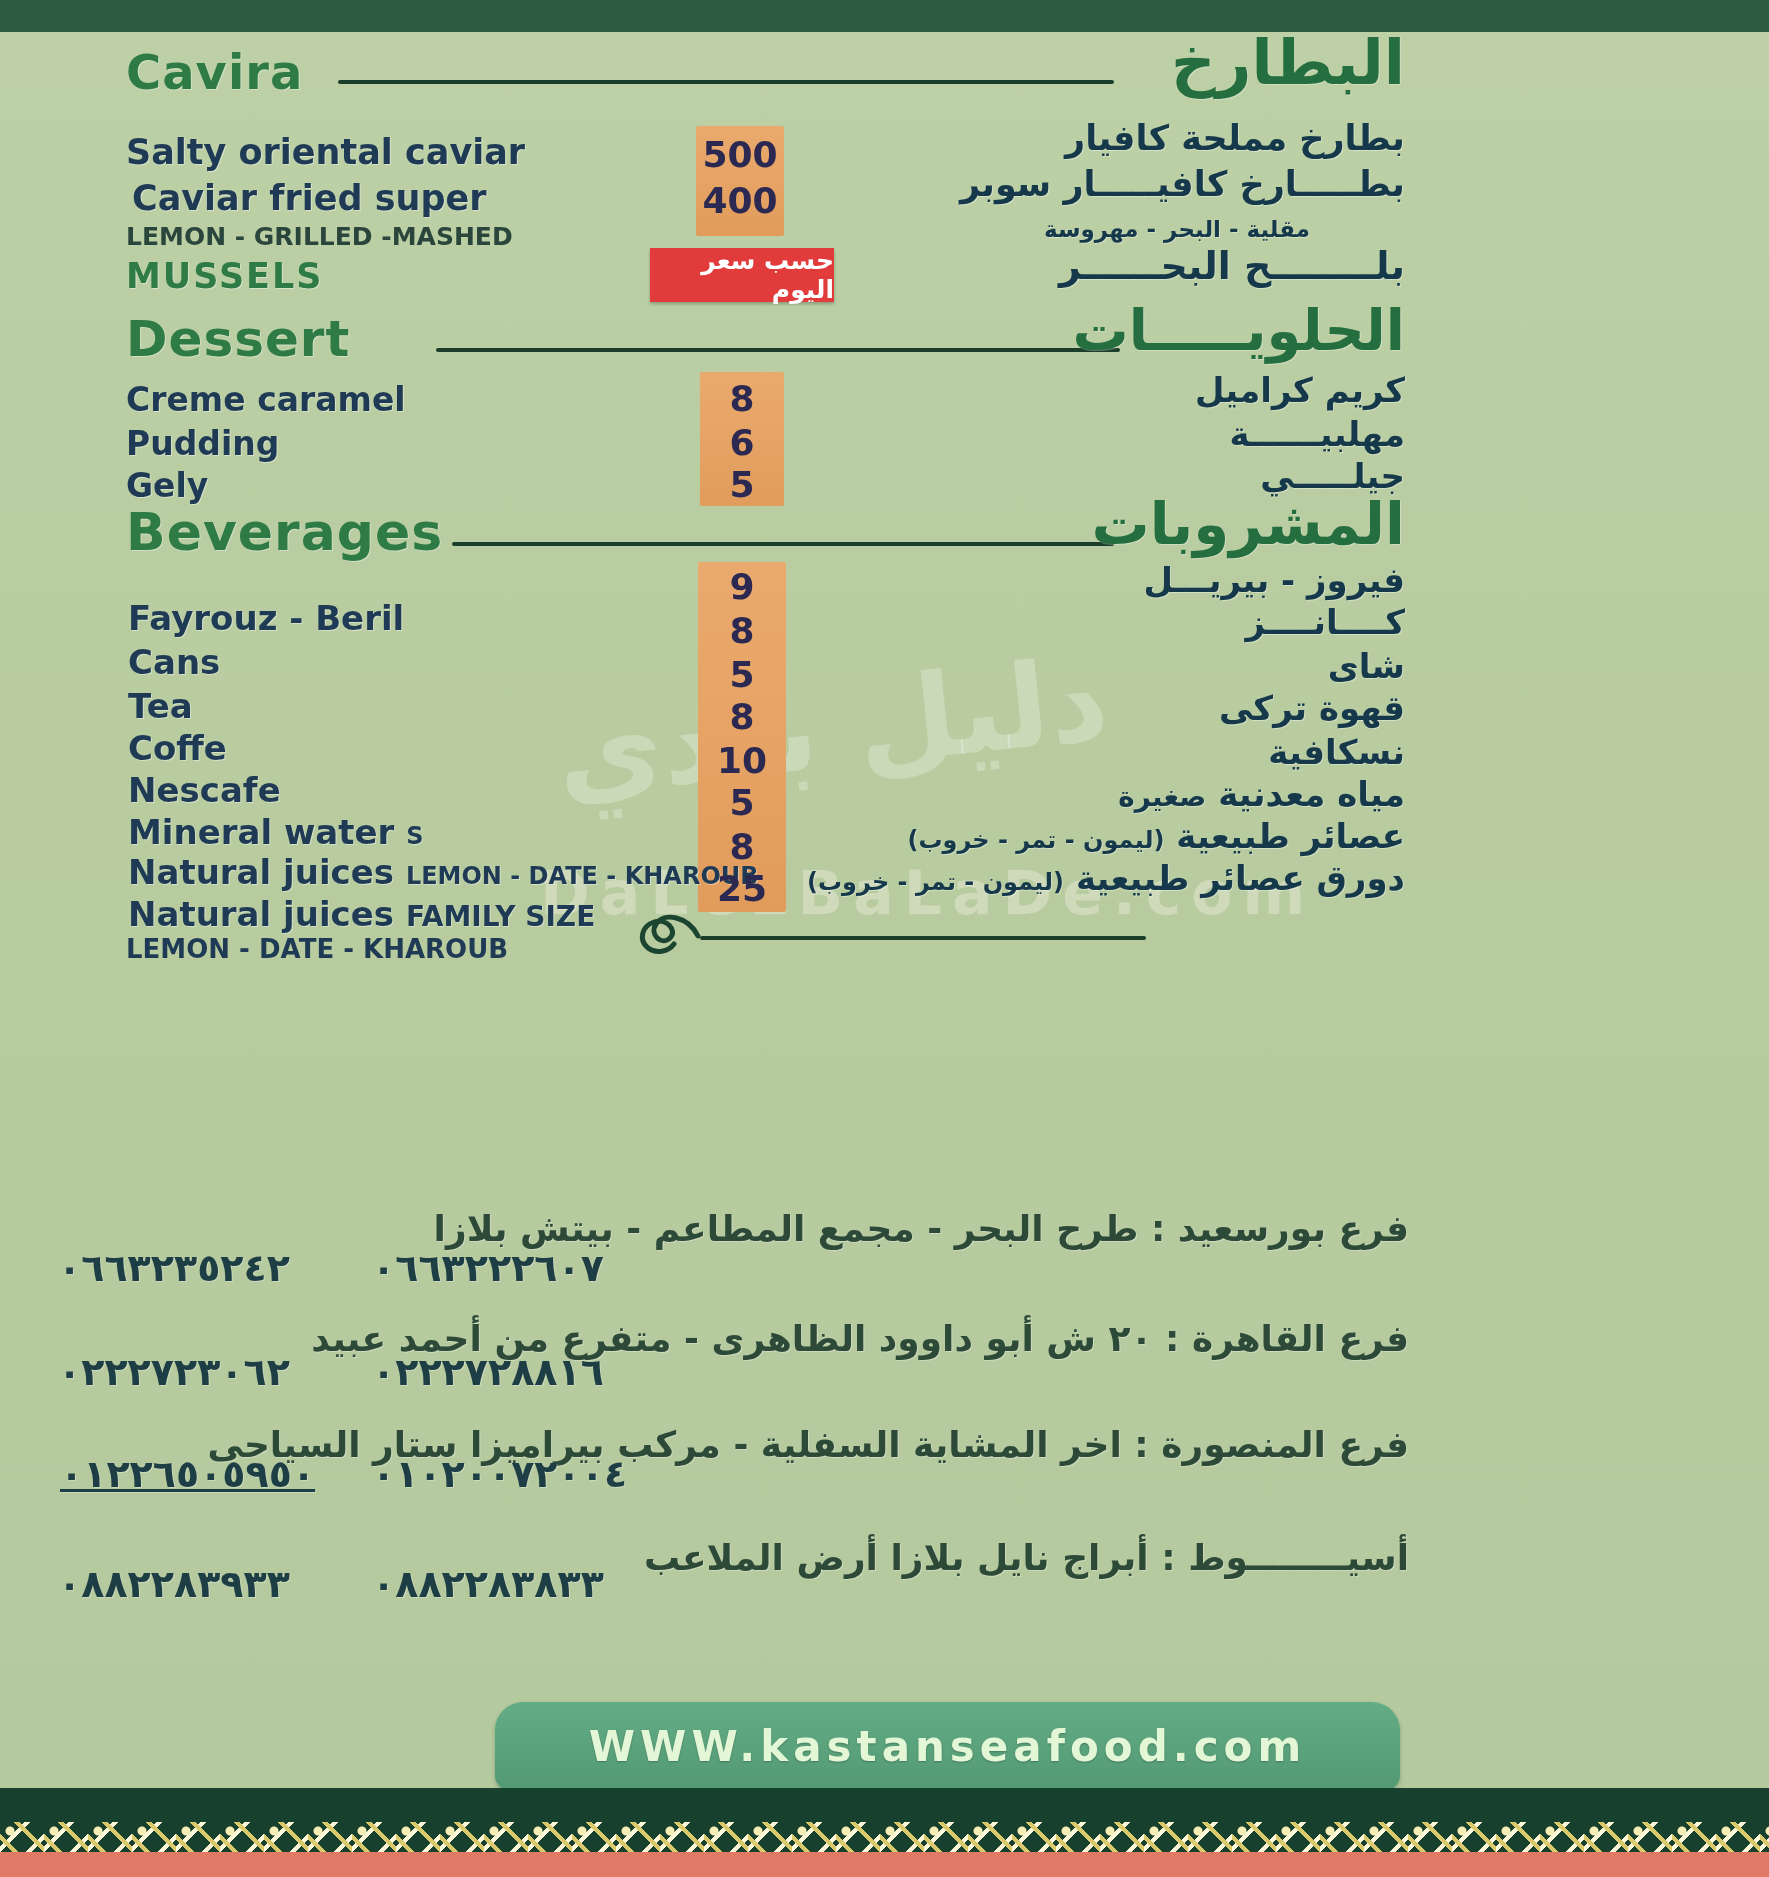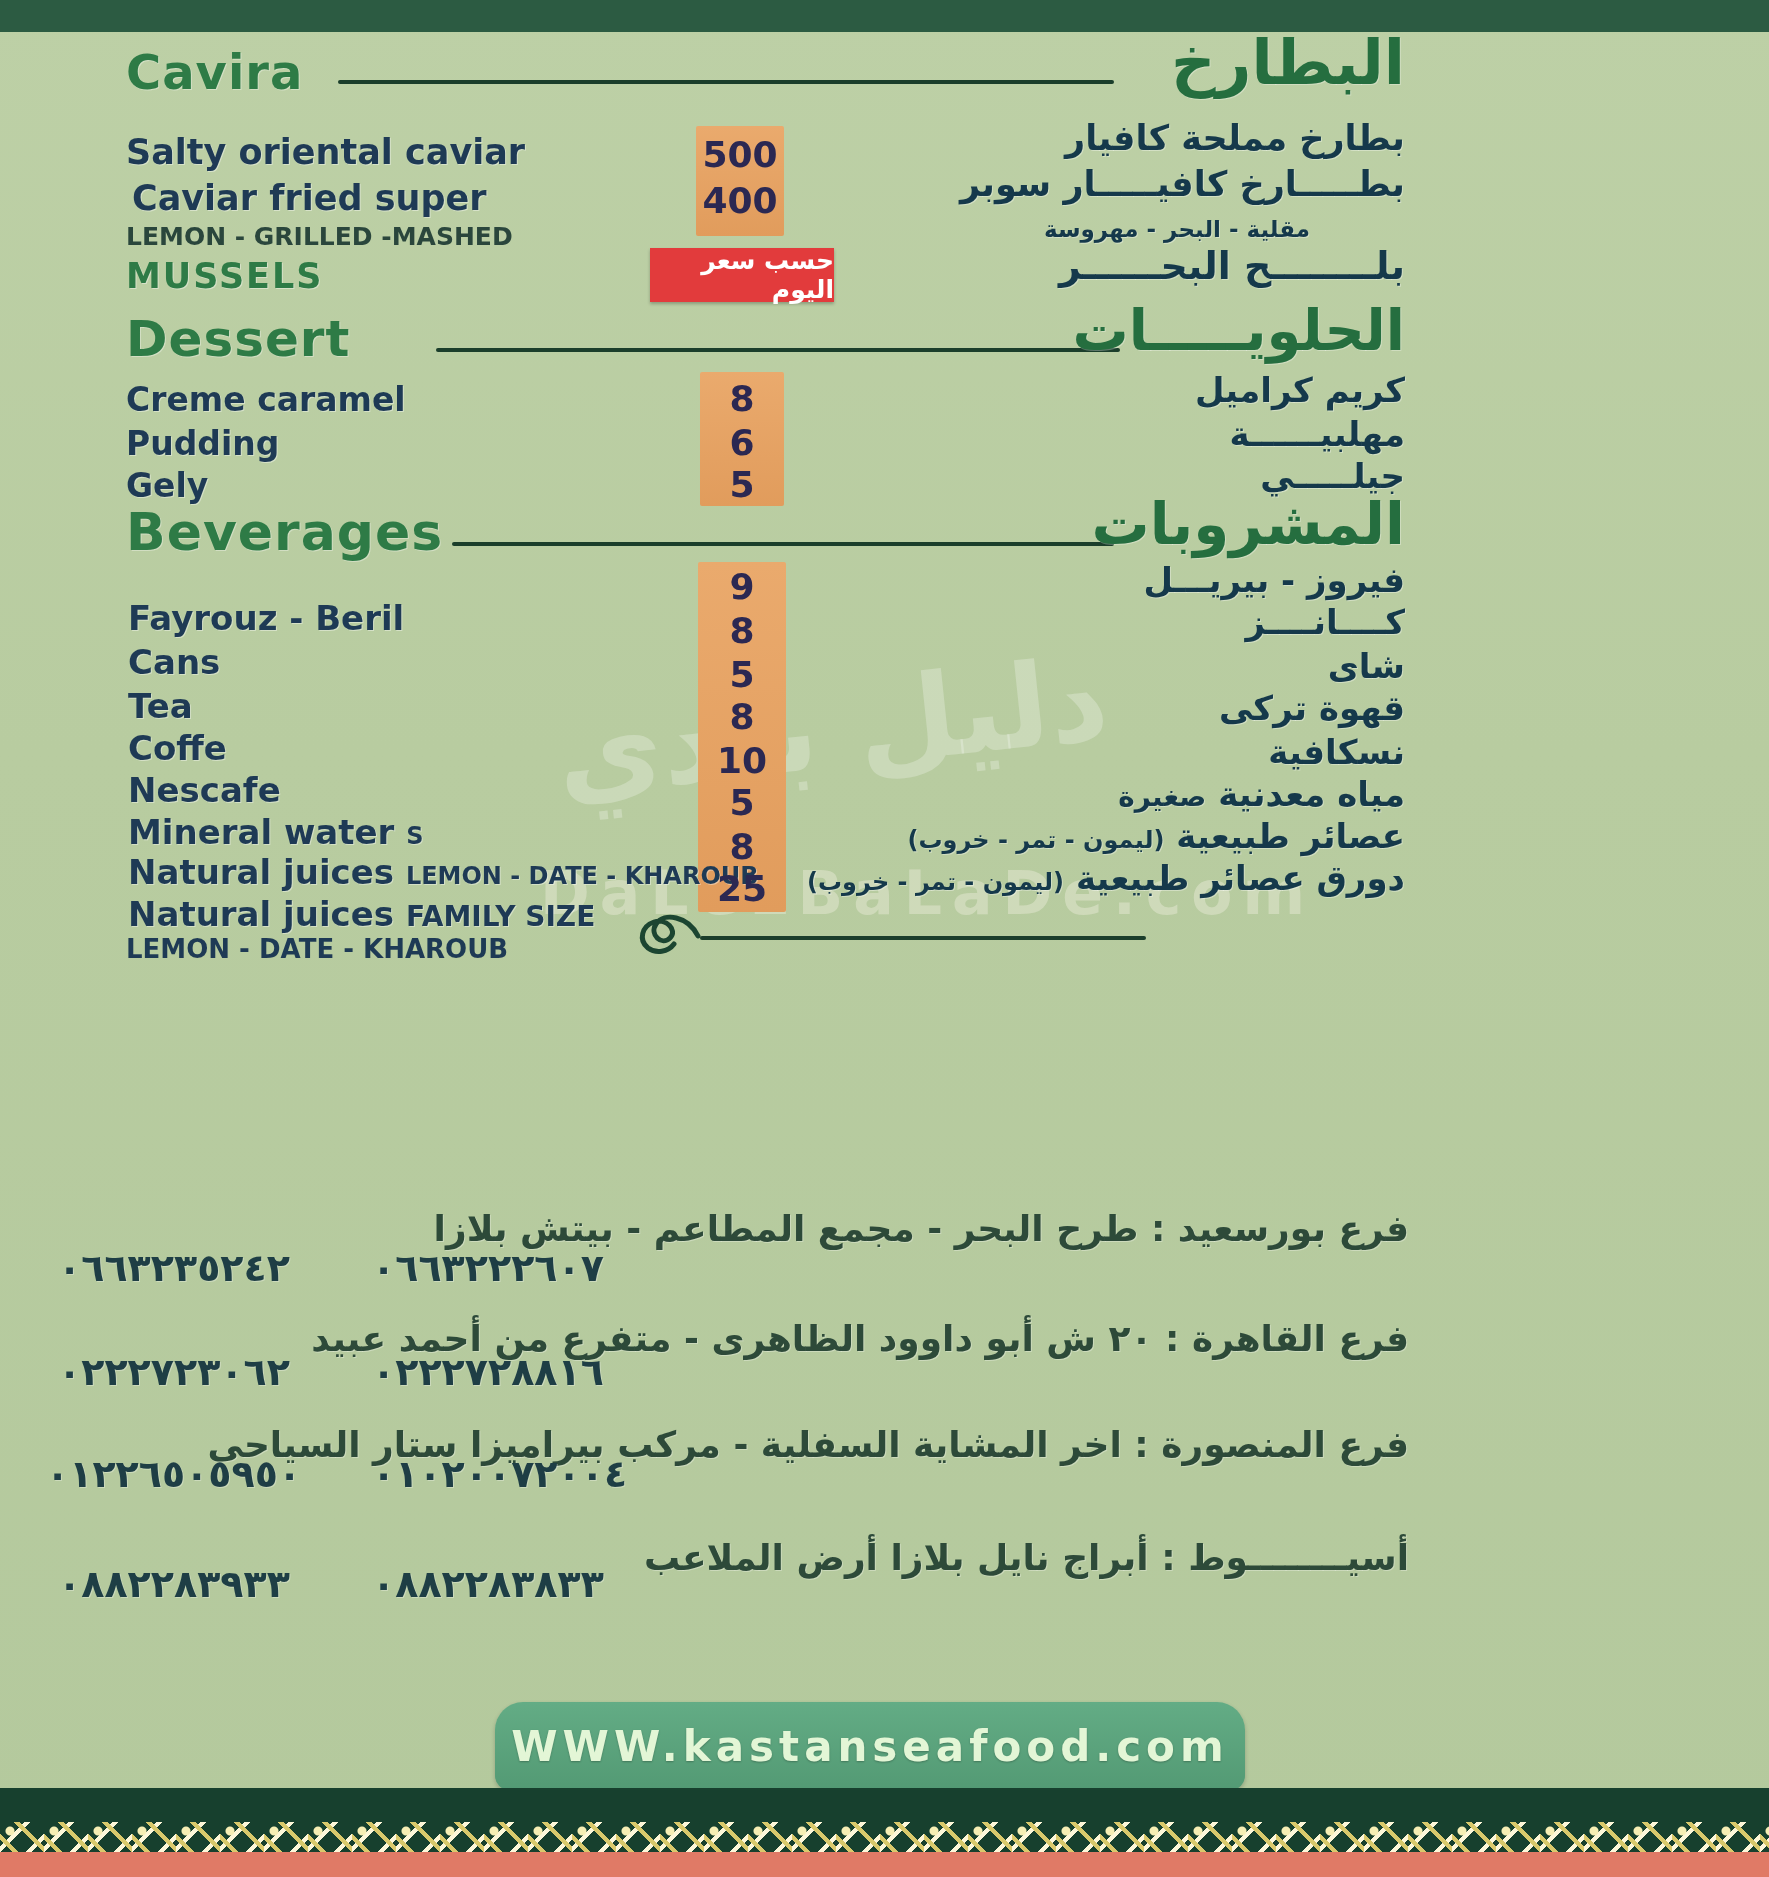--- a/index.html
+++ b/index.html
@@ -158,26 +158,26 @@
   <div class="abs branch-ar" style="right:360px;top:1208px;">فرع بورسعيد : طرح البحر - مجمع المطاعم - بيتش بلازا</div>
   <div class="abs phone" style="left:372px;top:1246px;width:300px;">٠٦٦٣٢٢٢٦٠٧</div>
   <div class="abs phone" style="left:58px;top:1246px;width:300px;">٠٦٦٣٢٣٥٢٤٢</div>
 
   <div class="abs branch-ar" style="right:360px;top:1318px;">فرع القاهرة : ٢٠ ش أبو داوود الظاهرى - متفرع من أحمد عبيد</div>
   <div class="abs phone" style="left:372px;top:1350px;width:300px;">٠٢٢٢٧٢٨٨١٦</div>
   <div class="abs phone" style="left:58px;top:1350px;width:300px;">٠٢٢٢٧٢٣٠٦٢</div>
 
   <div class="abs branch-ar" style="right:360px;top:1424px;">فرع المنصورة : اخر المشاية السفلية - مركب بيراميزا ستار السياحى</div>
   <div class="abs phone" style="left:372px;top:1452px;width:300px;letter-spacing:1px;">٠١٠٢٠٠٧٢٠٠٤</div>
-  <div class="abs phone" style="left:46px;top:1452px;width:300px;letter-spacing:1px;">٠١٢٢٦٥٠٥٩٥٠</div>
+  <div class="abs phone" style="left:60px;top:1452px;width:300px;letter-spacing:1px;text-decoration:underline;">٠١٢٢٦٥٠٥٩٥٠</div>
 
   <div class="abs branch-ar" style="right:360px;top:1537px;">أسيــــــــوط : أبراج نايل بلازا أرض الملاعب</div>
   <div class="abs phone" style="left:372px;top:1562px;width:300px;">٠٨٨٢٢٨٣٨٣٣</div>
   <div class="abs phone" style="left:58px;top:1562px;width:300px;">٠٨٨٢٢٨٣٩٣٣</div>
 
-  <div class="abs site-pill" style="left:495px;top:1702px;width:750px;height:88px;">
+  <div class="abs site-pill" style="left:495px;top:1702px;width:905px;height:88px;">
     <span class="site-text">WWW.kastanseafood.com</span>
   </div>
   <div class="abs band-dark" style="top:1788px;height:34px;"></div>
   <div class="abs band-ornament" style="top:1822px;height:30px;"></div>
   <div class="abs band-salmon" style="top:1852px;height:25px;"></div>
 
 </div>
 
 </body></html>

